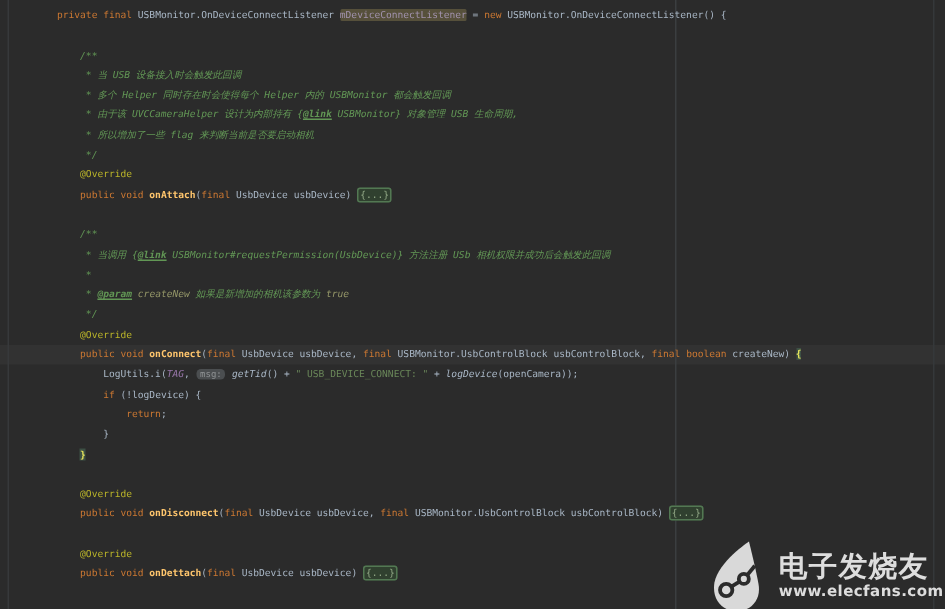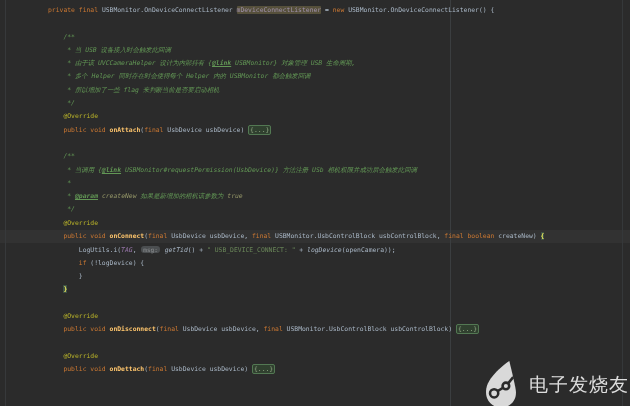--- a/index.html
+++ b/index.html
@@ -11,21 +11,21 @@
   
   .vline{position:absolute;top:0;width:1px;height:406px;z-index:2;}
   #gutter-line{left:5px;background:#37393b;}
   #margin-guide{left:450px;background:#3b3e40;}
   #scroll-line{left:622px;background:#35383a;}
   #current-line{
     position:absolute;left:0;top:230.1px;width:630px;height:13.4px;
     background:#323232;z-index:1;
   }
   
-  #code{position:absolute;left:19px;top:4px;right:0;z-index:3;padding-left:29px;}
+  #code{position:absolute;left:9px;top:4px;right:0;z-index:3;padding-left:29px;}
   .line{
     height:13.3px;line-height:13.4px;font-size:6.4px;
     white-space:pre;position:relative;color:#a9b7c6;
   }
   .k{color:#cc7832;}
   .d{color:#a9b7c6;}
   .c{color:#629755;font-style:italic;}
   .ct{color:#629755;font-style:italic;font-weight:bold;text-decoration:underline;}
   .cv{color:#949668;font-style:italic;}
   .a{color:#bbb529;}
@@ -43,52 +43,53 @@
     background:#30402f;border:1px solid #537853;color:#92a886;
     border-radius:2px;padding:0 1px;
   }
   .ghost{position:absolute;left:610px;top:0;color:#5f6366;}
   
   #watermark{
     position:absolute;right:1px;bottom:-2px;z-index:5;
     display:flex;align-items:center;gap:5px;opacity:0.92;
   }
   #wm-text{font-family:"DejaVu Sans","Liberation Sans",sans-serif;color:#ededed;text-align:left;}
-  #wm-brand{font-size:19px;font-weight:normal;letter-spacing:1px;line-height:21px;}
+  #wm-brand{font-size:19px;font-weight:bold;letter-spacing:1px;line-height:21px;}
   #wm-site{font-size:10px;font-weight:bold;letter-spacing:0.3px;line-height:11px;}
 </style>
 </head>
 <body>
 
 <div id="current-line"></div>
 <div id="gutter-line" class="vline"></div>
 <div id="margin-guide" class="vline"></div>
 <div id="scroll-line" class="vline"></div>
 
 <div id="code">
     <div class="line"><span class="k">private final </span><span class="d">USBMonitor.OnDeviceConnectListener </span><span class="hl">mDeviceConnectListener</span><span class="d"> = </span><span class="k">new</span><span class="d"> USBMonitor.OnDeviceConnectListener() {</span></div>
     <div class="line"></div>
     <div class="line"><span class="c">    /**</span></div>
     <div class="line"><span class="c">     * 当 USB 设备接入时会触发此回调</span></div>
+    <div class="line"><span class="c">     * 多个 Helper 同时存在时会使得每个 Helper 内的 USBMonitor 都会触发回调</span></div>
     <div class="line"><span class="c">     * 由于该 UVCCameraHelper 设计为内部持有 {</span><span class="ct">@link</span><span class="c"> USBMonitor} 对象管理 USB 生命周期,</span></div>
-    <div class="line"><span class="c">     * 多个 Helper 同时存在时会使得每个 Helper 内的 USBMonitor 都会触发回调</span></div>
     <div class="line"><span class="c">     * 所以增加了一些 flag 来判断当前是否要启动相机</span></div>
     <div class="line"><span class="c">     */</span></div>
     <div class="line"><span class="d">    </span><span class="a">@Override</span></div>
     <div class="line"><span class="d">    </span><span class="k">public void </span><span class="m">onAttach</span><span class="d">(</span><span class="k">final </span><span class="d">UsbDevice usbDevice) </span><span class="fold">{...}</span></div>
     <div class="line"></div>
     <div class="line"><span class="c">    /**</span></div>
     <div class="line"><span class="c">     * 当调用 {</span><span class="ct">@link</span><span class="c"> USBMonitor#requestPermission(UsbDevice)} 方法注册 USb 相机权限并成功后会触发此回调</span></div>
     <div class="line"><span class="c">     *</span></div>
     <div class="line"><span class="c">     * </span><span class="ct">@param</span><span class="c"> </span><span class="cv">createNew</span><span class="c"> 如果是新增加的相机该参数为 </span><span class="cv">true</span></div>
     <div class="line"><span class="c">     */</span></div>
     <div class="line"><span class="d">    </span><span class="a">@Override</span></div>
     <div class="line current"><span class="d">    </span><span class="k">public void </span><span class="m">onConnect</span><span class="d">(</span><span class="k">final </span><span class="d">UsbDevice usbDevice, </span><span class="k">final </span><span class="d">USBMonitor.UsbControlBlock usbControlBlock, </span><span class="k">final boolean </span><span class="d">createNew) </span><span class="bh">{</span><span class="ghost">wLq</span></div>
     <div class="line"><span class="d">        LogUtils.i(</span><span class="f">TAG</span><span class="d">, </span><span class="hint">msg:</span><span class="d"> </span><span class="im">getTid</span><span class="d">() + </span><span class="s">" USB_DEVICE_CONNECT: "</span><span class="d"> + </span><span class="im">logDevice</span><span class="d">(openCamera));</span></div>
     <div class="line"><span class="d">        </span><span class="k">if</span><span class="d"> (!logDevice) {</span></div>
+    <div class="line"><span class="d">            </span><span class="k">return</span><span class="d">;</span></div>
     <div class="line"><span class="d">        }</span></div>
     <div class="line"><span class="d">    </span><span class="bh">}</span></div>
     <div class="line"></div>
     <div class="line"><span class="d">    </span><span class="a">@Override</span></div>
     <div class="line"><span class="d">    </span><span class="k">public void </span><span class="m">onDisconnect</span><span class="d">(</span><span class="k">final </span><span class="d">UsbDevice usbDevice, </span><span class="k">final </span><span class="d">USBMonitor.UsbControlBlock usbControlBlock) </span><span class="fold">{...}</span></div>
     <div class="line"></div>
     <div class="line"><span class="d">    </span><span class="a">@Override</span></div>
     <div class="line"><span class="d">    </span><span class="k">public void </span><span class="m">onDettach</span><span class="d">(</span><span class="k">final </span><span class="d">UsbDevice usbDevice) </span><span class="fold">{...}</span></div>
   </div>
 
@@ -97,14 +98,15 @@
     <path fill="#e8e8e8" d="M33,1 C33,1 12,15 9.5,29 C7.5,41 15.5,48.5 24.5,48.5 C33.5,48.5 41.5,41.5 39.5,30 C37.5,19 33,1 33,1 Z"></path>
     <g stroke="#2b2b2b" stroke-width="2.6" fill="none">
       <circle cx="17.5" cy="34" r="4.2"></circle>
       <circle cx="29.5" cy="26.5" r="3.4"></circle>
       <line x1="21" y1="31.7" x2="26.6" y2="28.3"></line>
       <line x1="31.8" y1="23.9" x2="37" y2="17.5"></line>
     </g>
   </svg>
   <div id="wm-text">
     <div id="wm-brand">电子发烧友</div>
+    <div id="wm-site">www.elecfans.com</div>
   </div>
 </div>
 
 </body></html>

